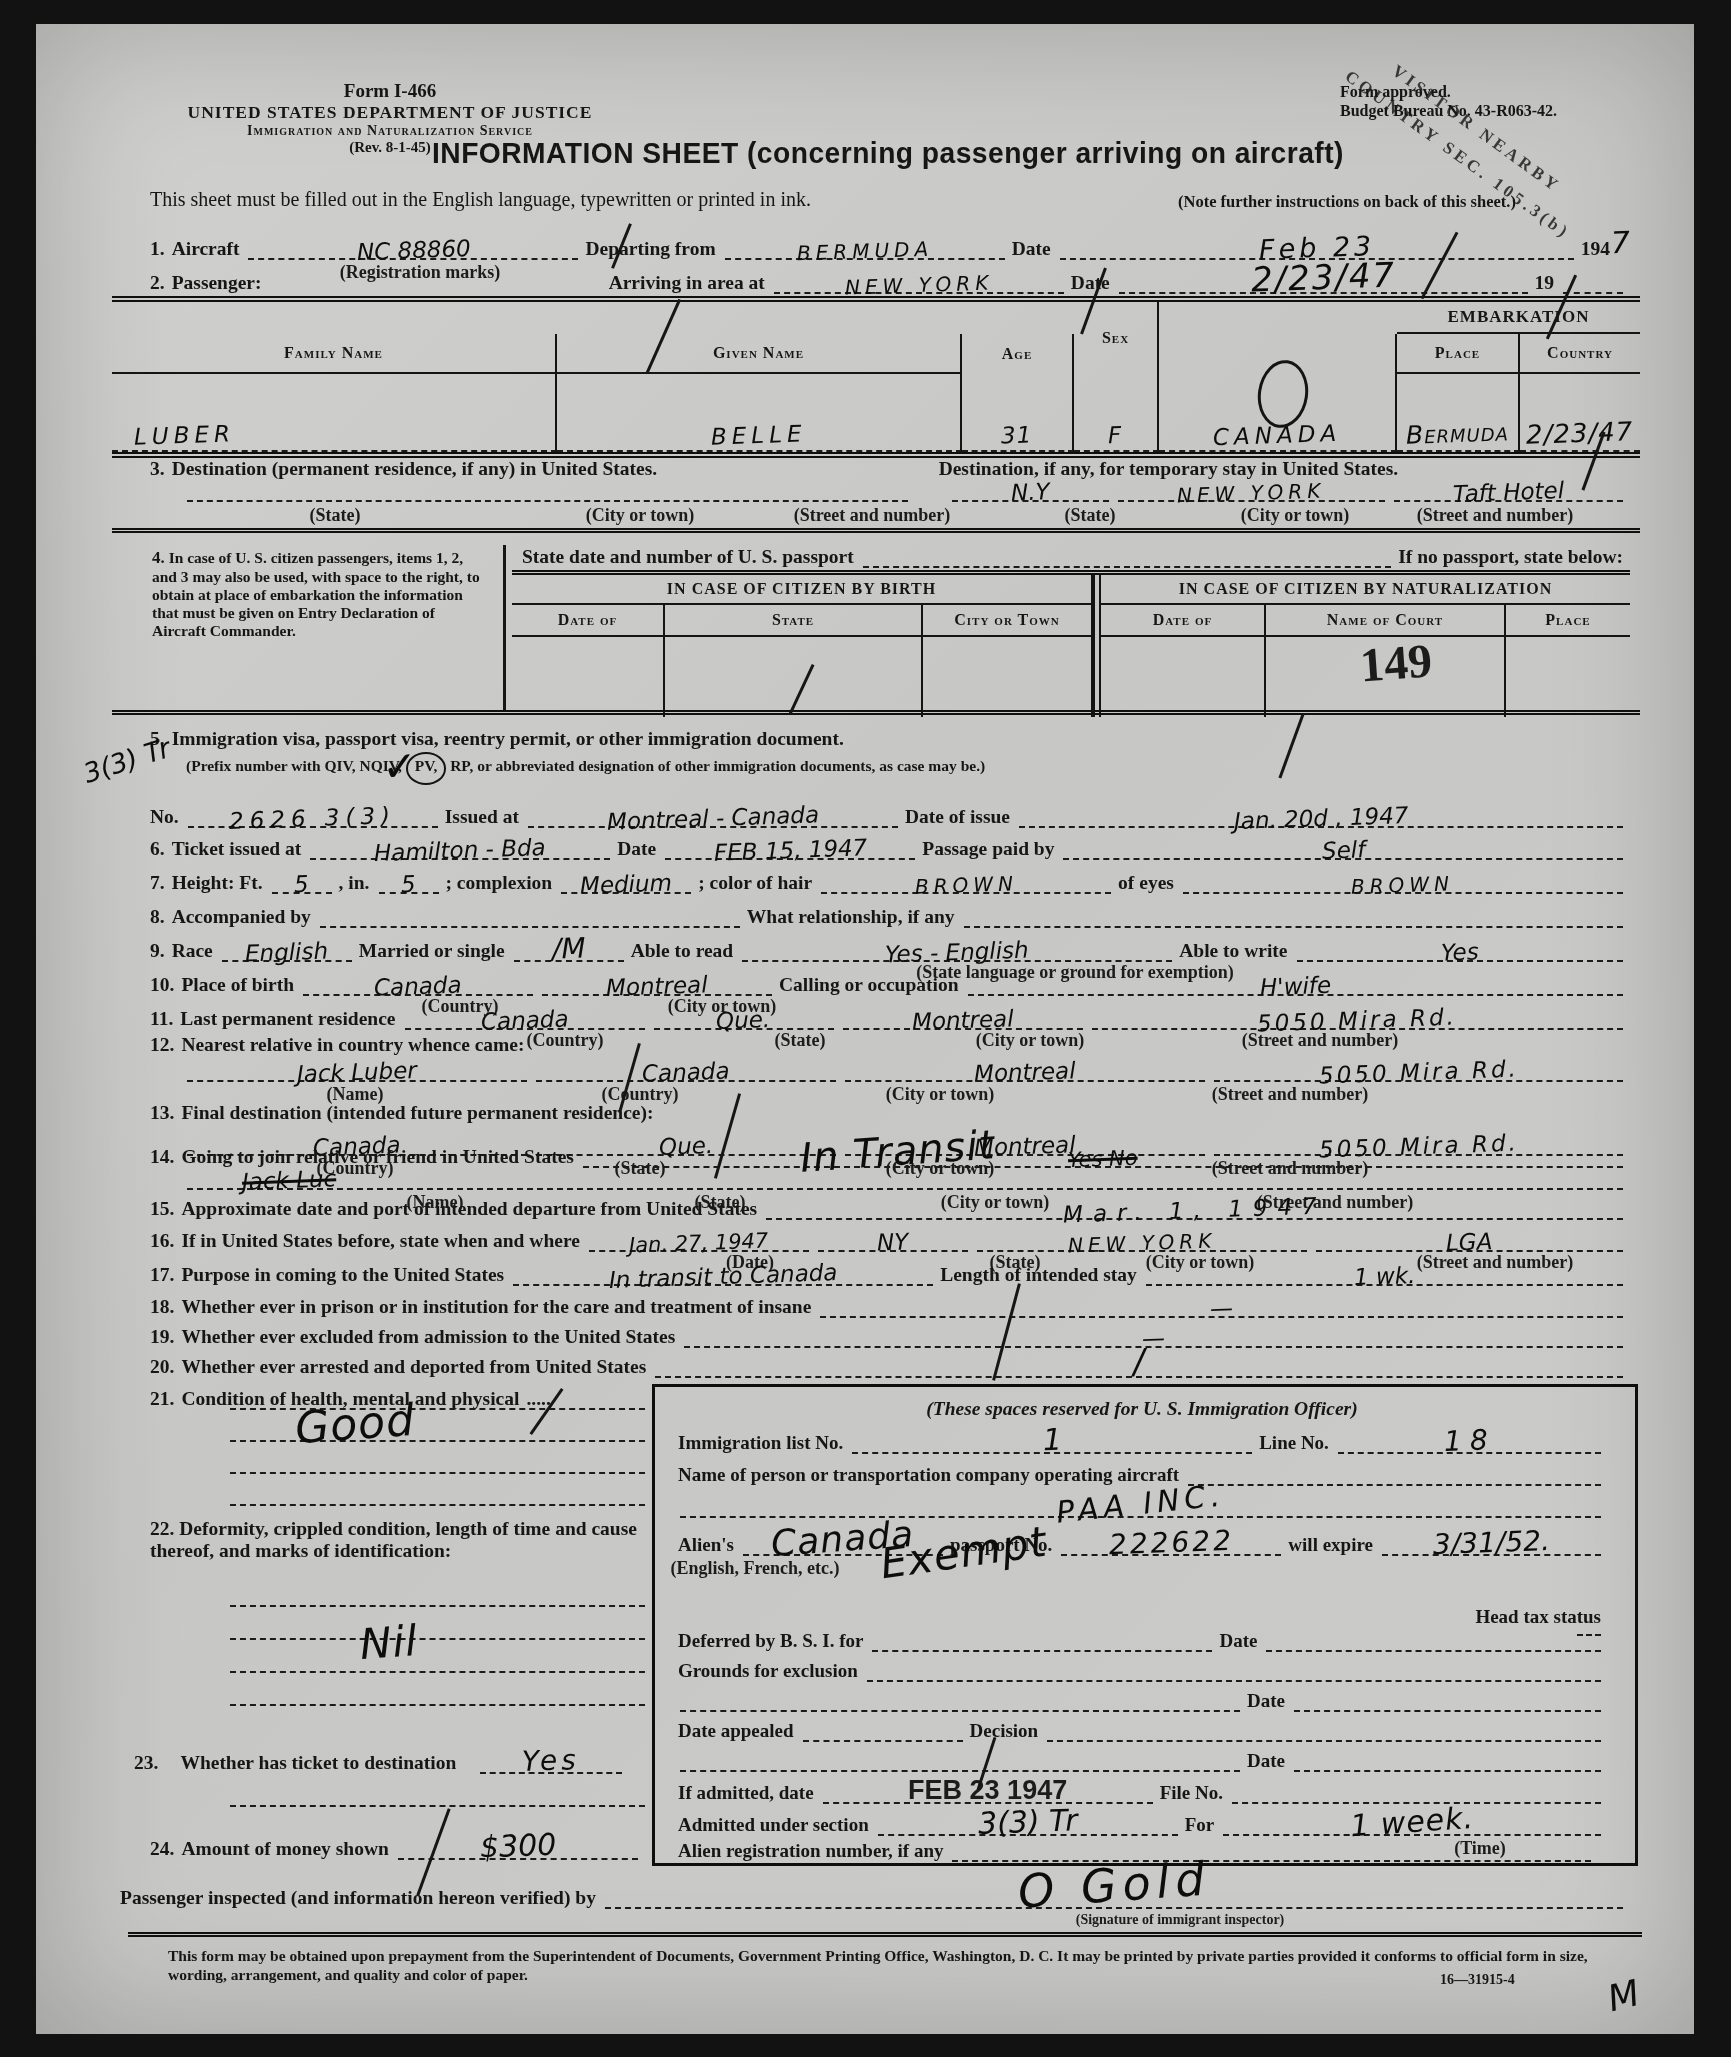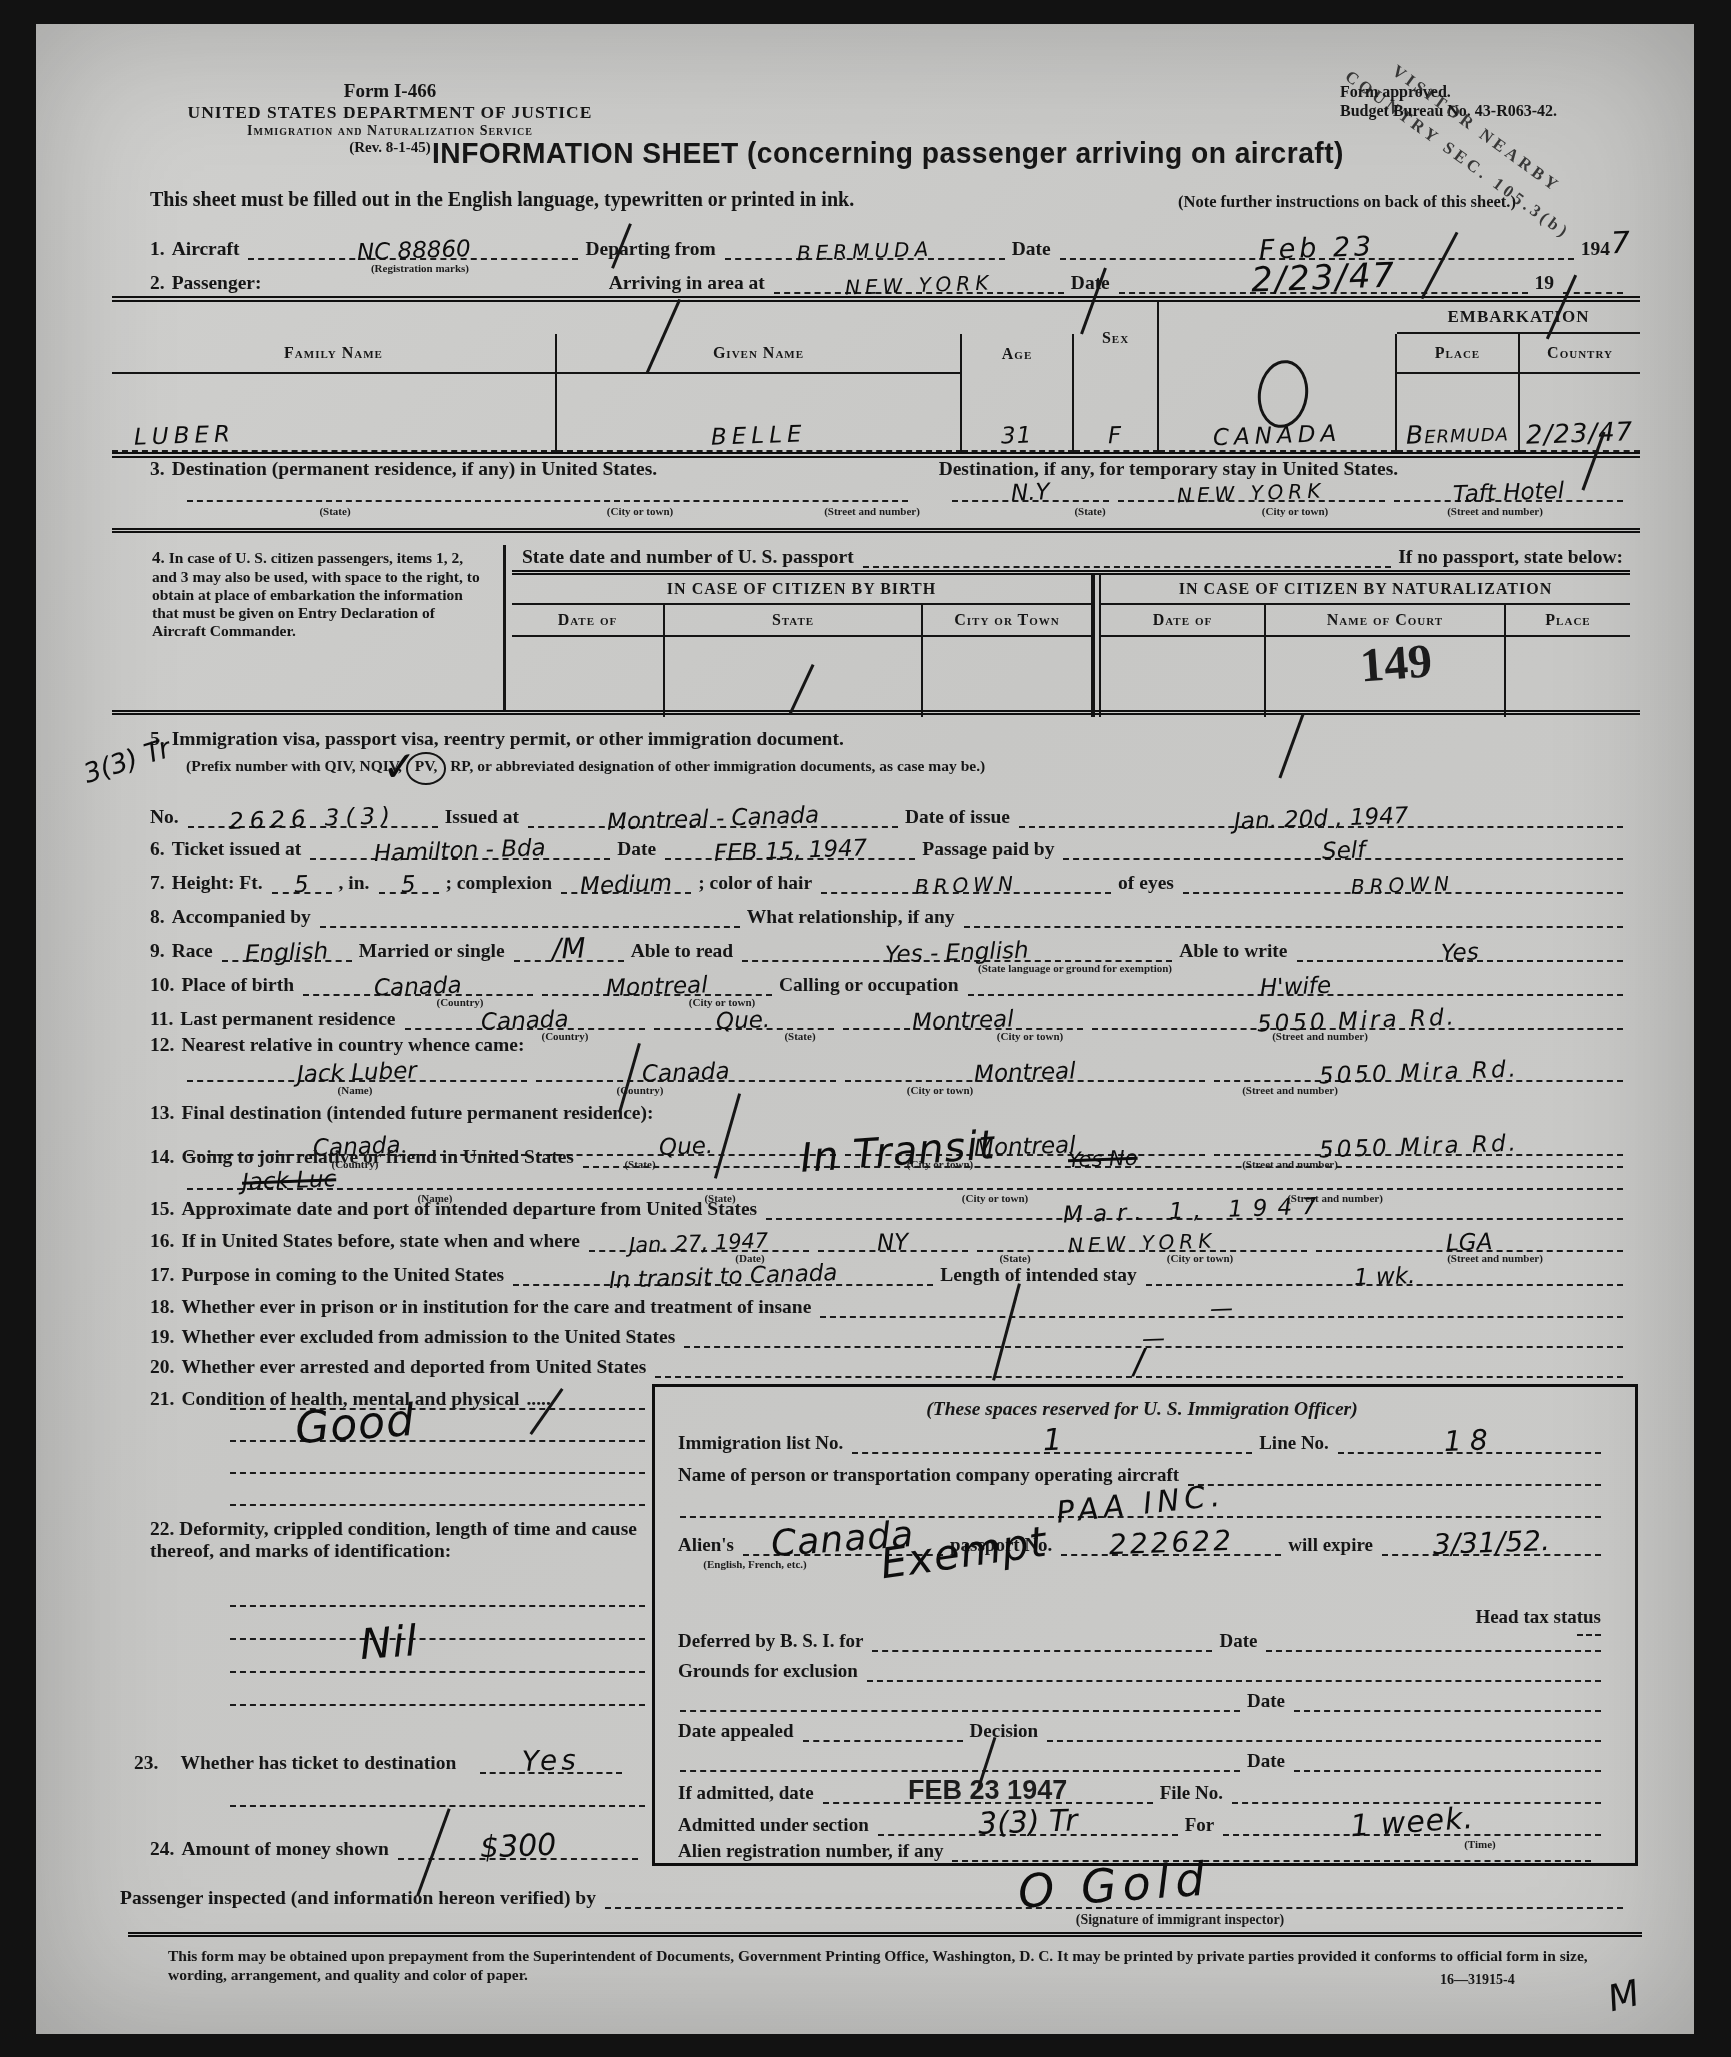--- a/index.html
+++ b/index.html
@@ -13,21 +13,21 @@
        font-weight:bold;font-size:19.5px;line-height:1.15;}
   .row .lbl{margin-right:7px;}
   .fill{flex:1 1 auto;border-bottom:2.5px dashed #1b1b1b;text-align:center;
         position:relative;margin:0 7px 0 2px;min-width:24px;height:100%;
         display:flex;align-items:flex-end;justify-content:center;}
   .fill>.hw{margin-bottom:-5px;}
   .hw{font-family:"DejaVu Sans",sans-serif;font-style:italic;font-weight:normal;
       font-size:23px;color:#0d0d0d;display:inline-block;transform:rotate(-2deg);}
   .hw-caps{text-transform:uppercase;letter-spacing:5px;}
   .hw-script{font-size:32px;letter-spacing:1px;transform:rotate(-4deg);}
-  .sub{position:absolute;font-size:11px;font-weight:bold;white-space:nowrap;
+  .sub{position:absolute;font-size:18px;font-weight:bold;white-space:nowrap;
        transform:translateX(-50%);color:#1c1c1c;}
   .dline{position:absolute;border-bottom:2.5px dashed #1b1b1b;}
   .dbl{border-bottom:5px double #101010;}
   .stampink{font-family:"Liberation Sans",sans-serif;font-weight:bold;color:#1c1c1c;}
   .ink{position:absolute;width:3px;background:#161616;}
   .ptable{position:absolute;left:112px;top:296px;width:1528px;display:grid;
           grid-template-columns:445px 405px 112px 85px 238px 123px 120px;
           grid-template-rows:32px 40px 78px;
           border-top:6px double #0f0f0f;border-bottom:6px double #0f0f0f;
           font-weight:bold;}
@@ -78,21 +78,21 @@
   <div style="position:absolute;left:1340px;top:82px;font-weight:bold;font-size:16px;line-height:1.2;">
     <div>Form approved.</div>
     <div>Budget Bureau No. 43-R063-42.</div>
   </div>
   <div class="stamp-corner">
     <div>VISITOR NEARBY</div>
     <div>COUNTRY SEC. 105.3(b)</div>
   </div>
 
   <div class="title">INFORMATION SHEET (concerning passenger arriving on aircraft)</div>
-  <div style="position:absolute;left:150px;top:188px;font-weight:bold;font-size:20px;">This sheet must be filled out in the English language, typewritten or printed in ink.</div>
+  <div style="position:absolute;left:150px;top:188px;font-weight:normal;font-size:20px;">This sheet must be filled out in the English language, typewritten or printed in ink.</div>
   <div style="position:absolute;left:1178px;top:192px;font-weight:bold;font-size:16.5px;">(Note further instructions on back of this sheet.)</div>
 
   <div class="row" style="left:150px;top:226px;width:1480px;height:34px;">
     <span class="lbl">1.</span>
     <span class="lbl">Aircraft</span>
     <span class="fill" style="flex:0 0 330px;">
         <span class="hw">NC 88860</span>
       </span>
     <span class="lbl">Departing from</span>
     <span class="fill" style="flex:0 0 280px;">

